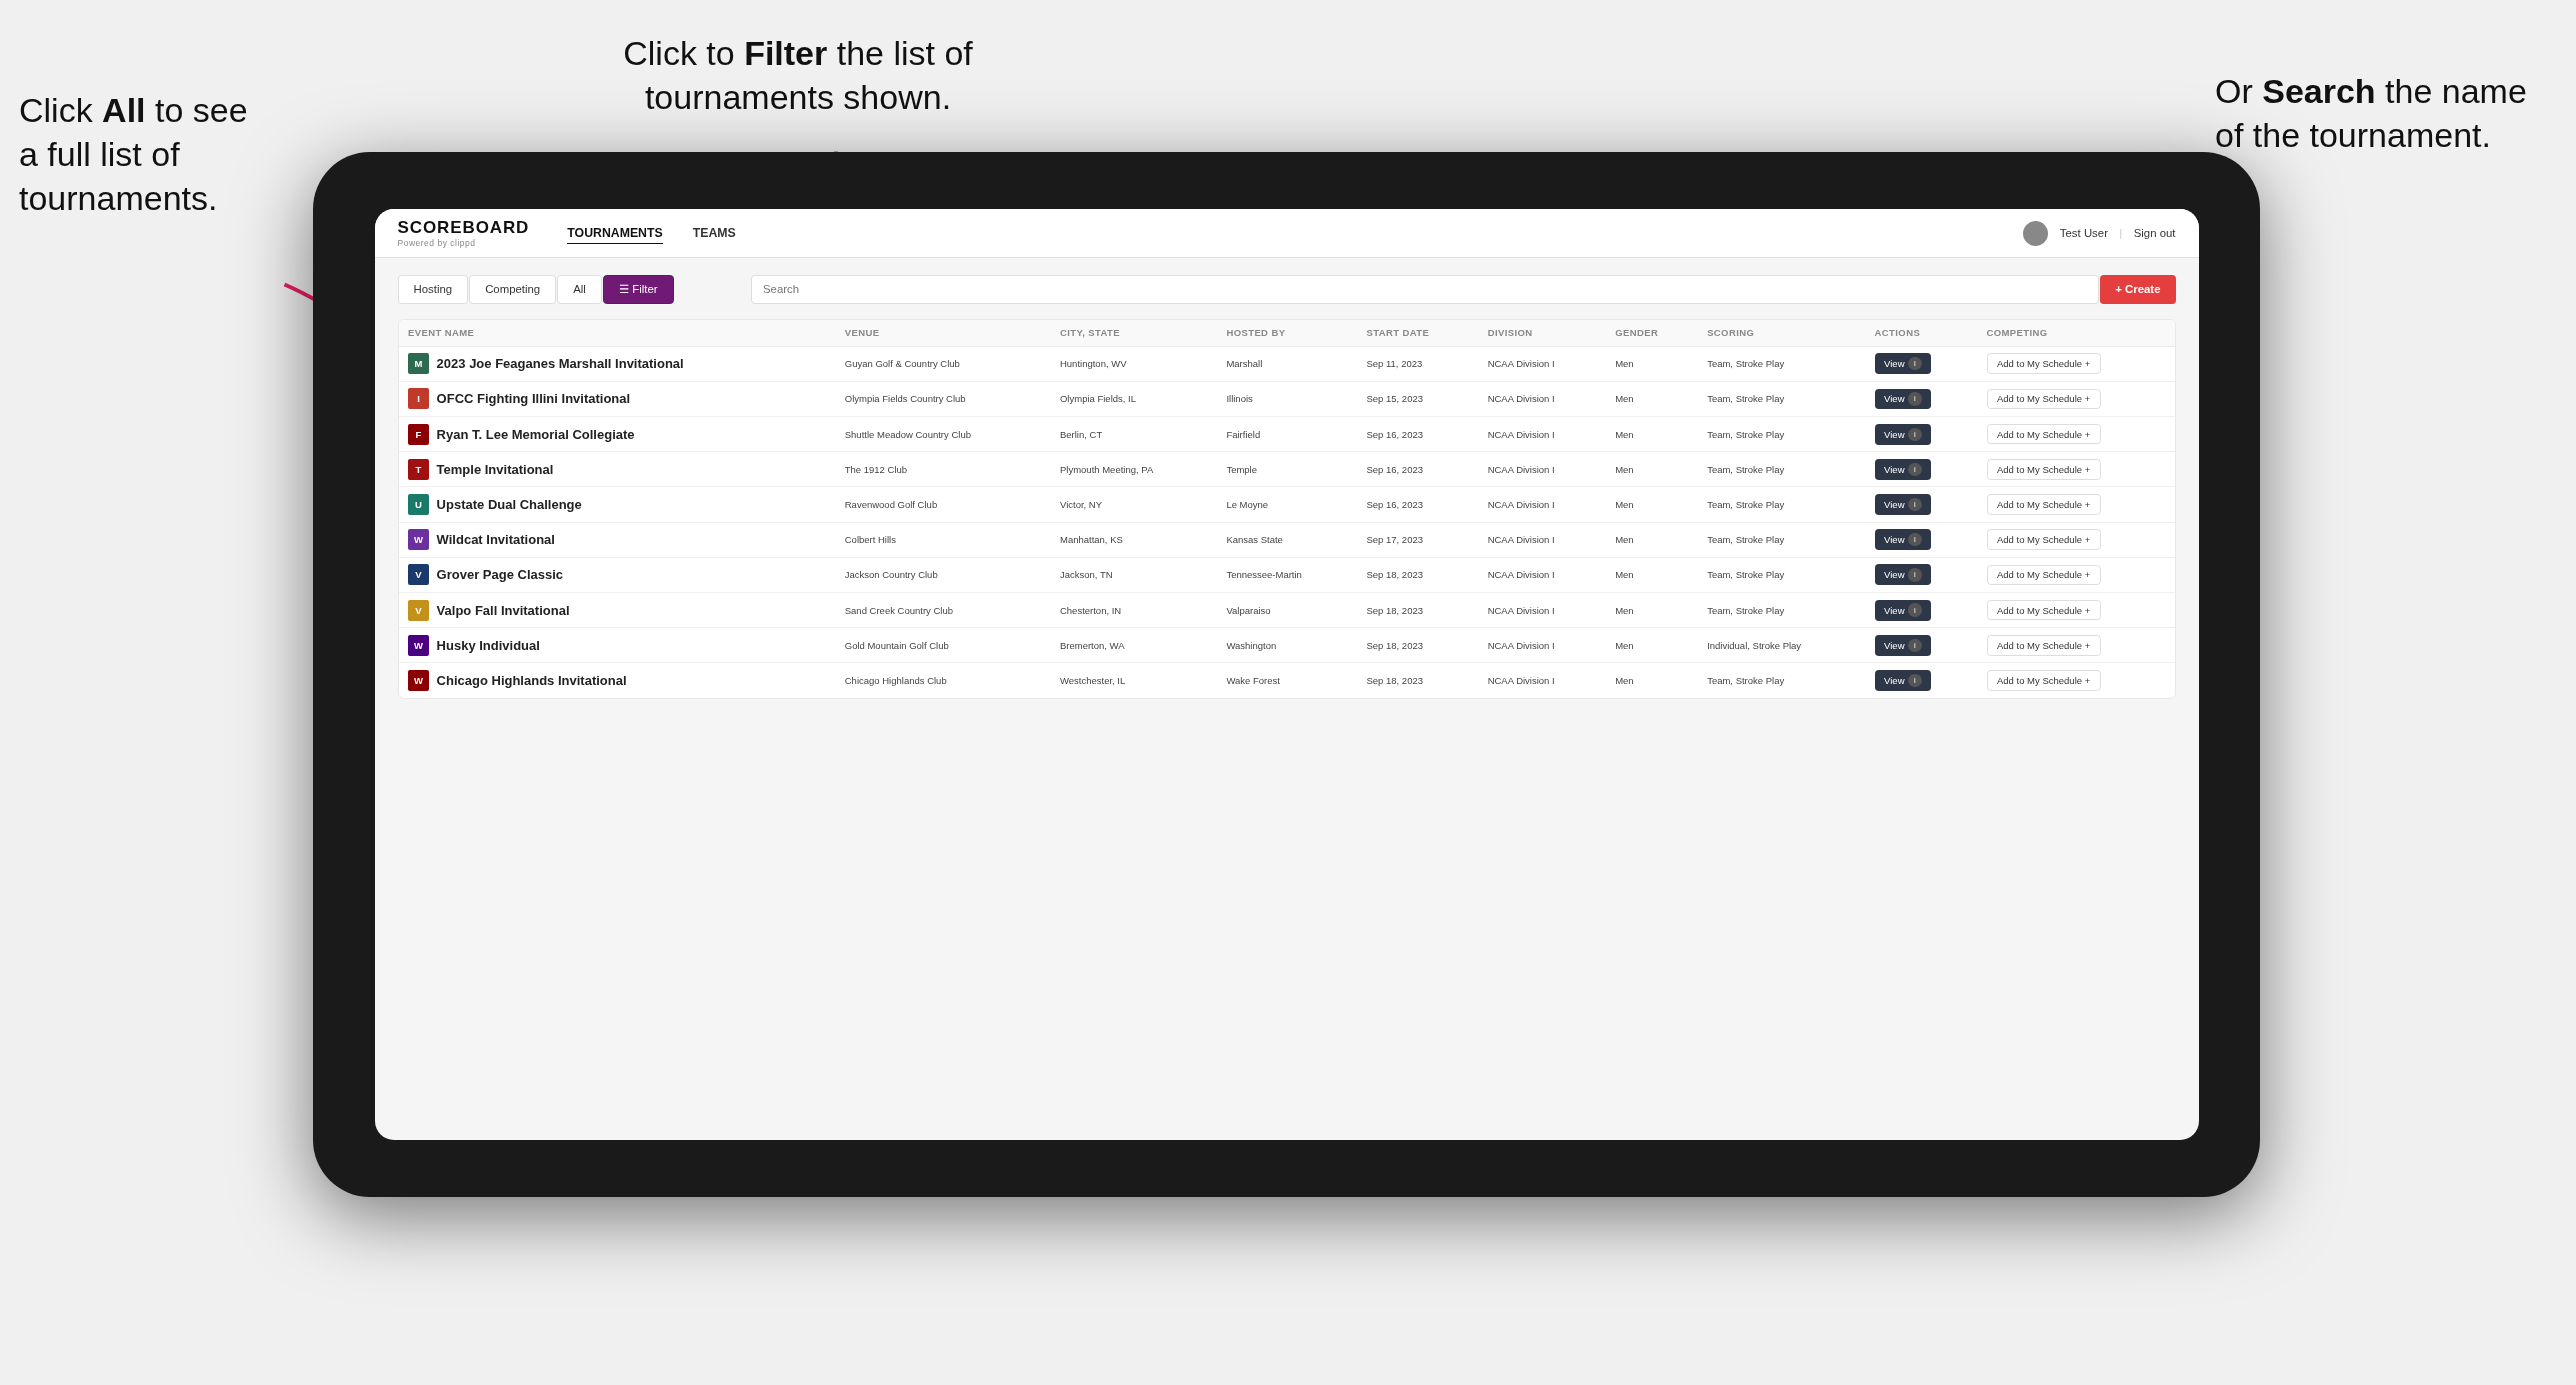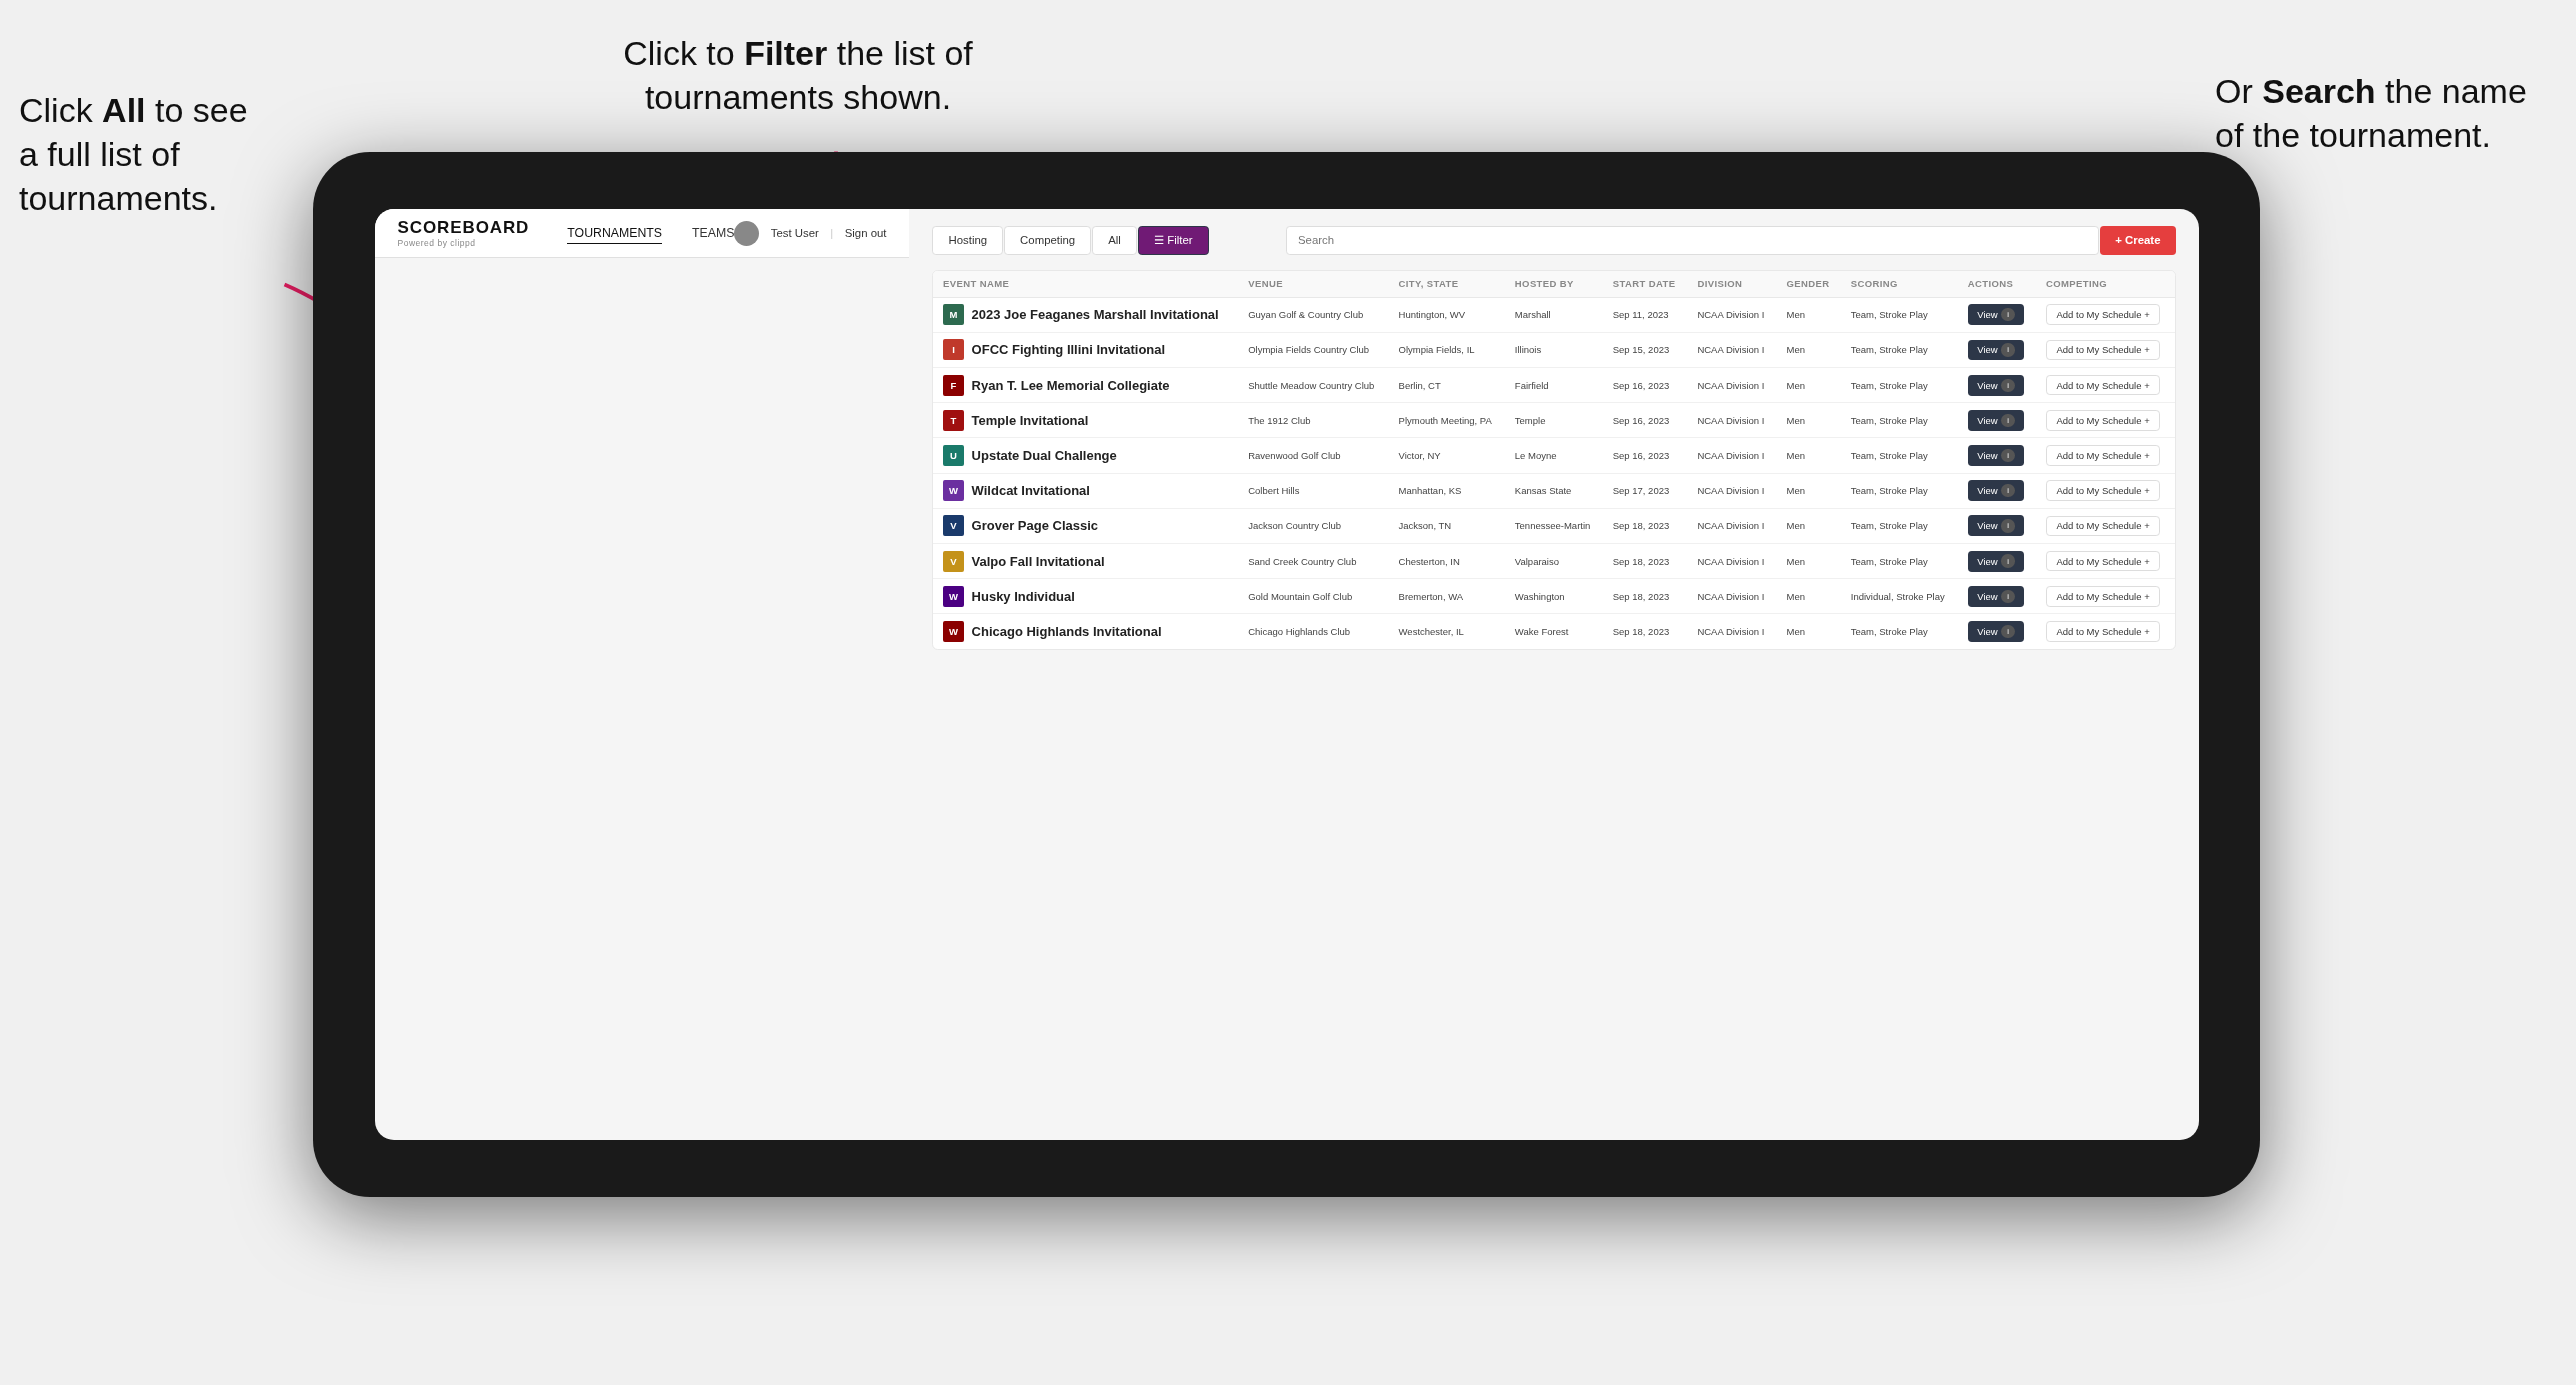--- a/index.html
+++ b/index.html
@@ -61,21 +61,21 @@
       justify-content: center;
     }
 
     .tablet-screen {
       width: 1824px;
       height: 931px;
       background: #f5f5f5;
       border-radius: 19px;
       overflow: hidden;
       display: flex;
-      flex-direction: row;
+      flex-direction: column;
       justify-content: center;
     }
 
     
     .topbar {
       background: #fff;
       height: 49px;
       display: flex;
       align-items: center;
       padding: 0 23px;
@@ -100,21 +100,21 @@
       letter-spacing: 0.5px;
     }
 
     .nav-tabs {
       display: flex;
       gap: 30px;
       flex: 1;
     }
     .nav-tab {
       font-size: 12.3px;
-      font-weight: 400;
+      font-weight: 700;
       color: #333;
       padding: 3.8px 0;
       cursor: pointer;
       border-bottom: 1.9px solid transparent;
     }
     .nav-tab.active {
       color: #111;
       border-bottom: 1.9px solid #111;
     }
 

